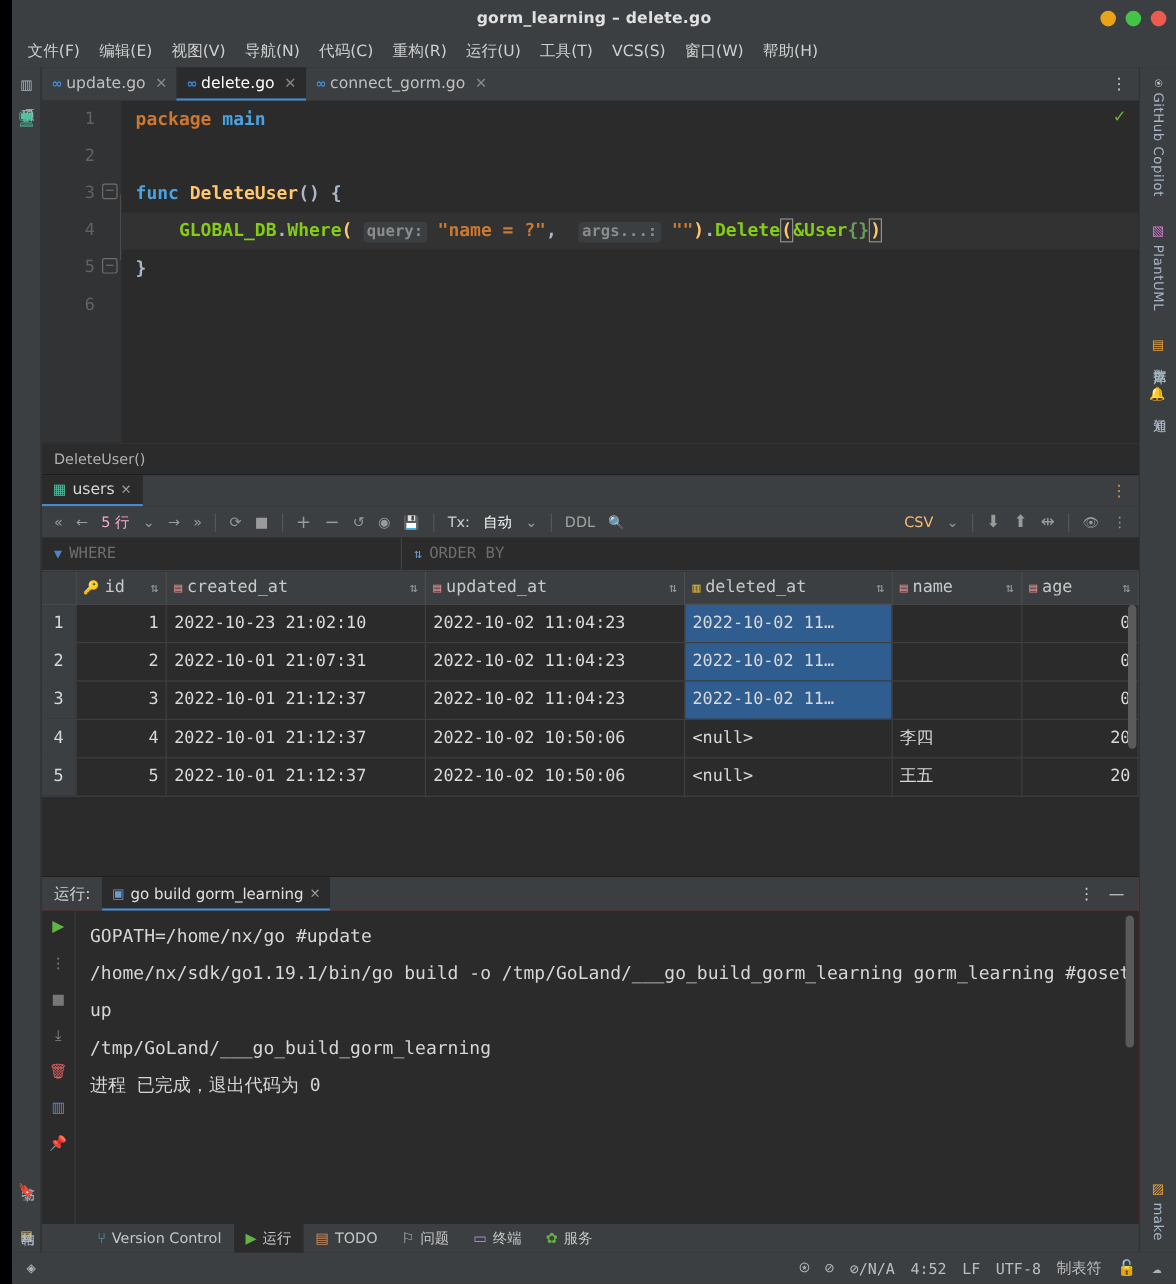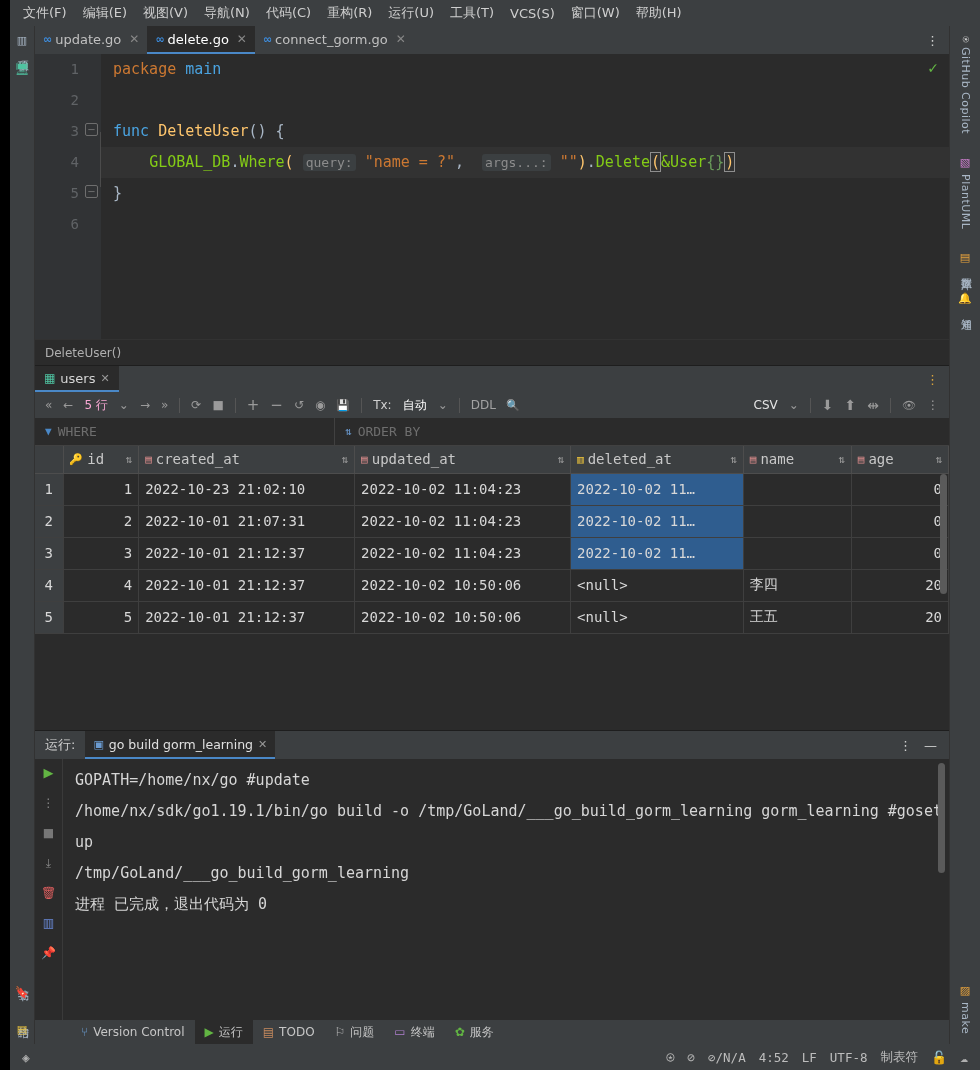--- a/index.html
+++ b/index.html
@@ -60,21 +60,21 @@
   
   .editor{ flex:0 0 285px; position:relative; background:#2b2b2b; display:flex; overflow:hidden;}
   .gutter{ width:66px; flex:0 0 66px; background:#313335; position:relative;}
   .gutter .ln{
     height:31px; line-height:31px; text-align:right; padding-right:22px;
     font-family:"DejaVu Sans Mono", monospace; font-size:14px; color:#606366;
   }
   .foldmark{ position:absolute; right:3px; width:13px; height:13px; color:#787878; font-size:10px;
              text-align:center; line-height:11px; border:1px solid #6e6e6e; border-radius:2px; background:#313335;}
   .codearea{ flex:1 1 auto; position:relative; font-family:"DejaVu Sans Mono", monospace; font-size:15px;}
-  .cline{ height:31px; line-height:31px; padding-left:12px; white-space:pre; }
+  .cline{ height:31px; line-height:31px; padding-left:12px; white-space:pre;font-weight:bold; }
   .cline.hl{ background:#323232; }
   .k{ color:#cc7832; } .kw2{ color:#4aa3e0;} .fn{ color:#ffc66d;}
   .id{ color:#84cc16;} .num{ color:#6897bb;} .punct{ color:#a9b7c6;}
   .hint{ background:#3b3f41; color:#8c8c8c; border-radius:3px; padding:1px 3px; font-size:13px;}
   .brc{ color:#ffc66d;} .brcbox{ border:1px solid #8e8e8e; }
   .strred{ color:#cc7832; }
   .editor .checkmark{ position:absolute; right:10px; top:6px; color:#62b543; font-size:14px;}
   .foldline{ position:absolute; left:65px; top:0; bottom:0; width:1px; background:#4b4b4b;}
   
   .breadcrumb{ height:26px; flex:0 0 26px; background:#2b2b2b; display:flex; align-items:center;
@@ -144,20 +144,28 @@
               font-family:"DejaVu Sans Mono", monospace;}
   .statusbar .left{ display:flex; align-items:center; gap:10px;}
   .statusbar .right{ margin-left:auto; display:flex; align-items:center; gap:13px;}
   .sicon{ font-size:13px; color:#b0b0b0;}
 </style>
 </head>
 <body>
 
 <div class="window">
 
+  <div class="titlebar">
+    <div class="title">gorm_learning – delete.go</div>
+    <div class="wbtns">
+      <div class="wb min"></div>
+      <div class="wb max"></div>
+      <div class="wb close"></div>
+    </div>
+  </div>
 
   <div class="menubar">
     <div class="menuitem">文件(F)</div>
     <div class="menuitem">编辑(E)</div>
     <div class="menuitem">视图(V)</div>
     <div class="menuitem">导航(N)</div>
     <div class="menuitem">代码(C)</div>
     <div class="menuitem">重构(R)</div>
     <div class="menuitem">运行(U)</div>
     <div class="menuitem">工具(T)</div>
@@ -263,21 +271,21 @@
           <span class="tb">◉</span>
           <span class="tb" style="font-size:11px">💾</span>
           <span class="sep"></span>
           <span class="tb" style="color:#d0d0d0">Tx:</span>
           <span class="tb" style="color:#ffffff">自动</span>
           <span class="tb">⌄</span>
           <span class="sep"></span>
           <span class="tb" style="color:#a3a3a3">DDL</span>
           <span class="tb" style="color:#6aa8d8;font-size:11px">🔍</span>
           <span class="spacer"></span>
-          <span class="tb" style="color:#e5e5e5">CSV</span>
+          <span class="tb" style="color:#fdba74">CSV</span>
           <span class="tb cy">⌄</span>
           <span class="sep"></span>
           <span class="tb org" style="font-size:14px">⬇</span>
           <span class="tb bl" style="font-size:14px">⬆</span>
           <span class="tb org" style="font-size:14px">⇹</span>
           <span class="sep"></span>
           <span class="tb cy" style="font-size:11px">👁</span>
           <span class="tb">⋮</span>
         </div>
 

